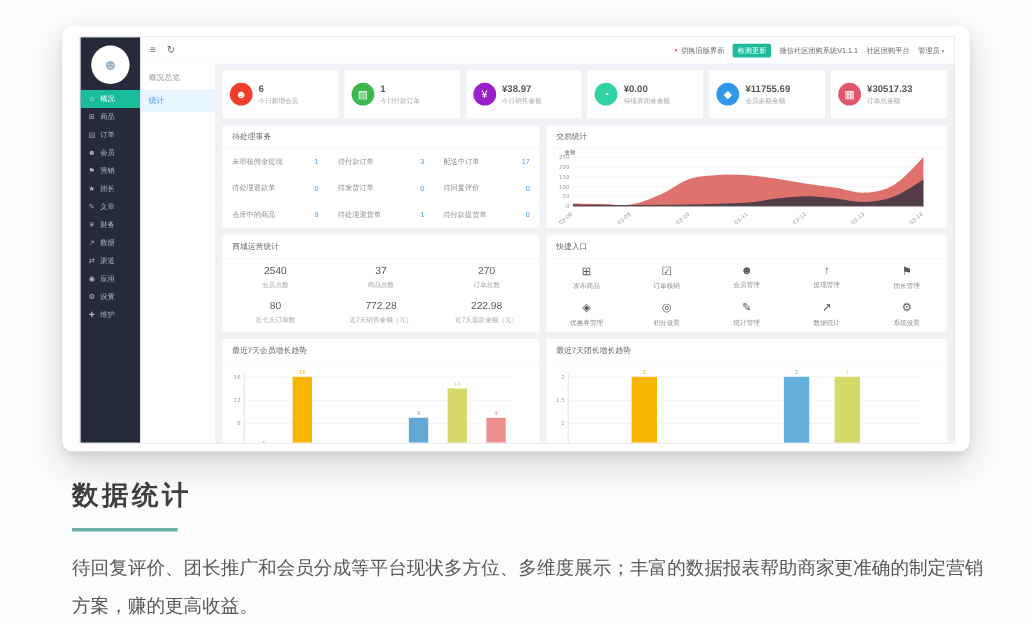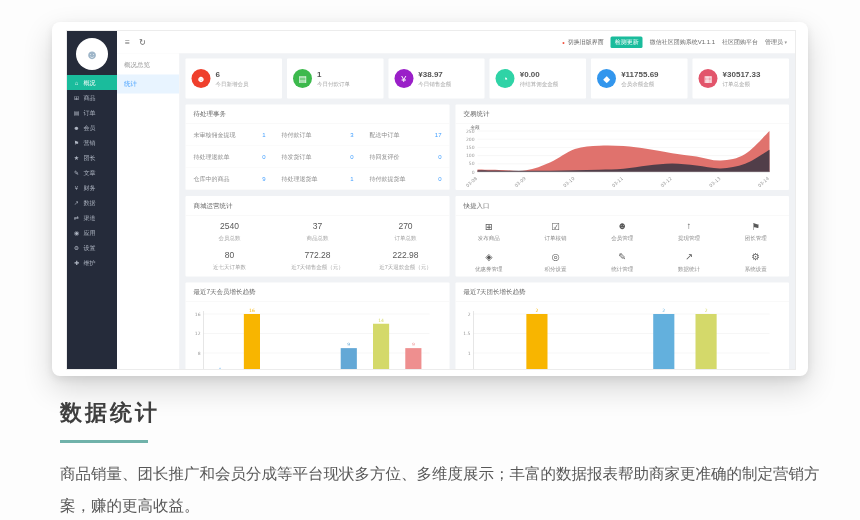--- a/index.html
+++ b/index.html
@@ -412,14 +412,14 @@
         </div>
       </div>
 
     </div>
   </div>
 </div>
 
 <div class="below">
   <h1>数据统计</h1>
   <div class="t-underline"></div>
-  <p>商品销量、团长推广和会员分成等平台现状多方位、多维度展示；丰富的数据报表帮助商家更准确的制定营销方案，赚的更高收益。</p>
+  <p>待回复评价、团长推广和会员分成等平台现状多方位、多维度展示；丰富的数据报表帮助商家更准确的制定营销方案，赚的更高收益。</p>
 </div>
 
 </body></html>

